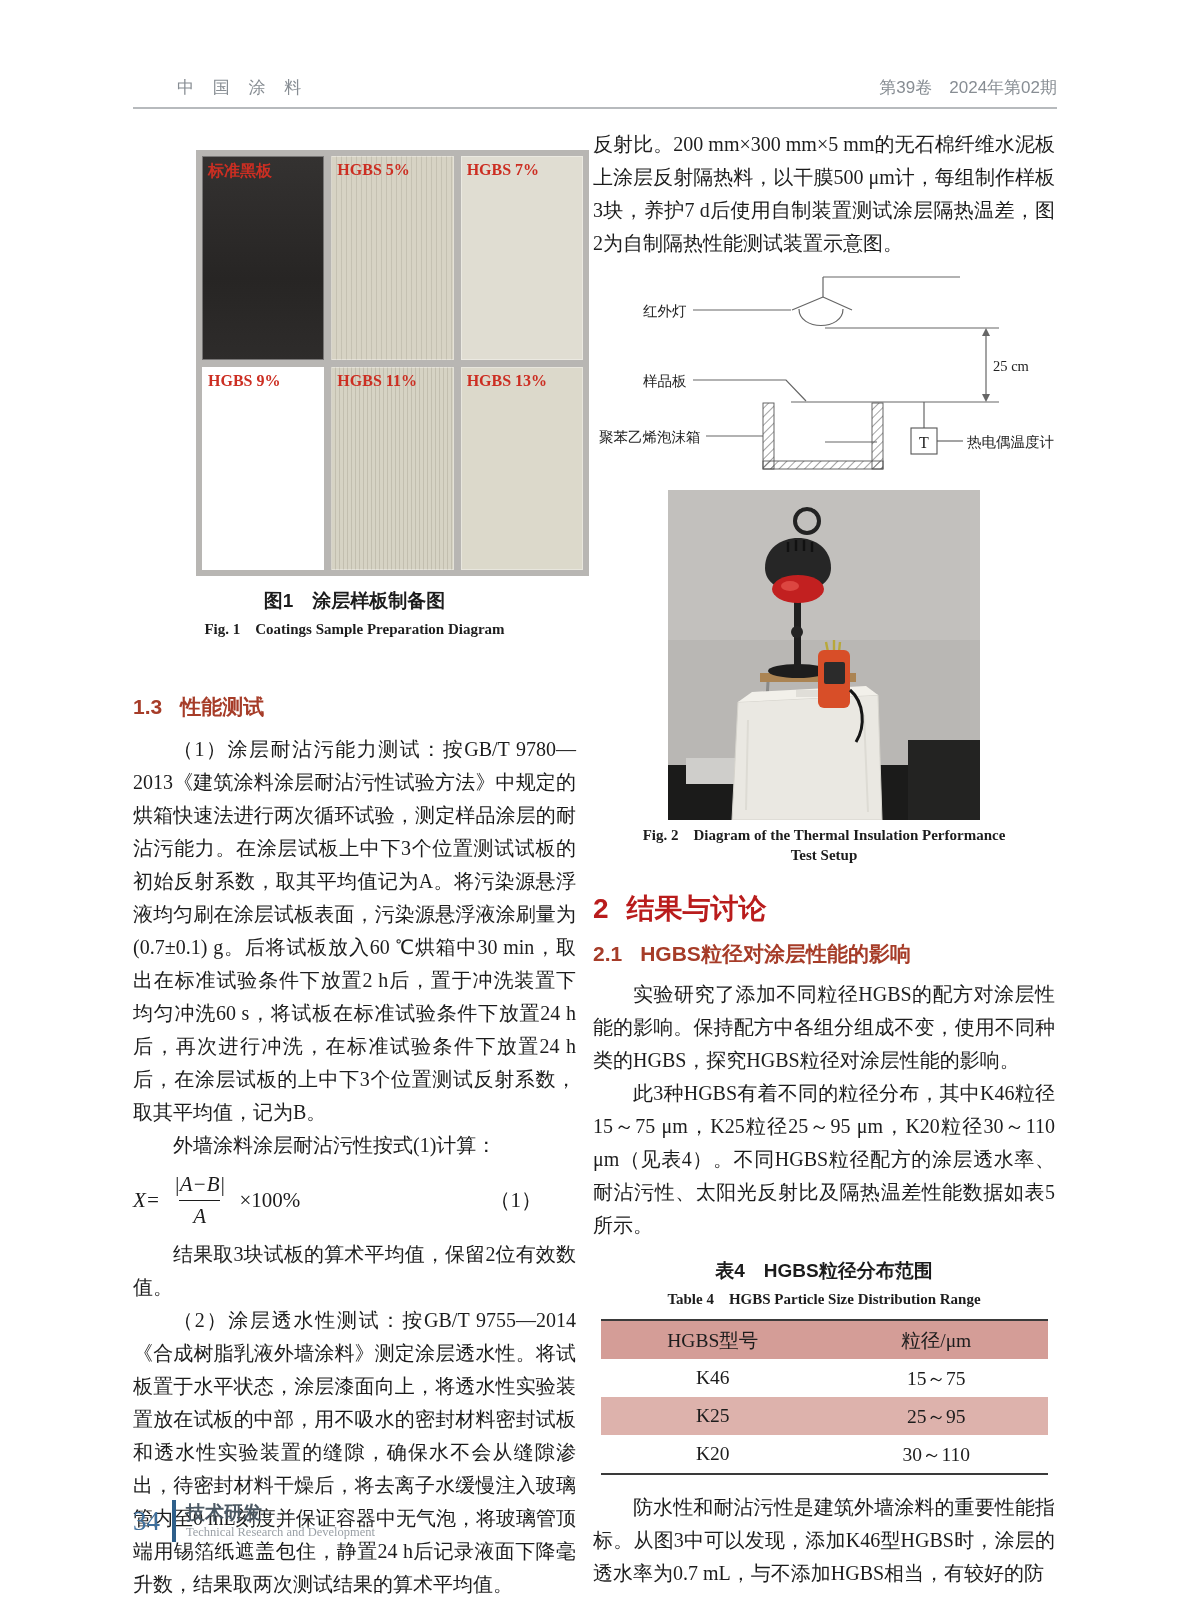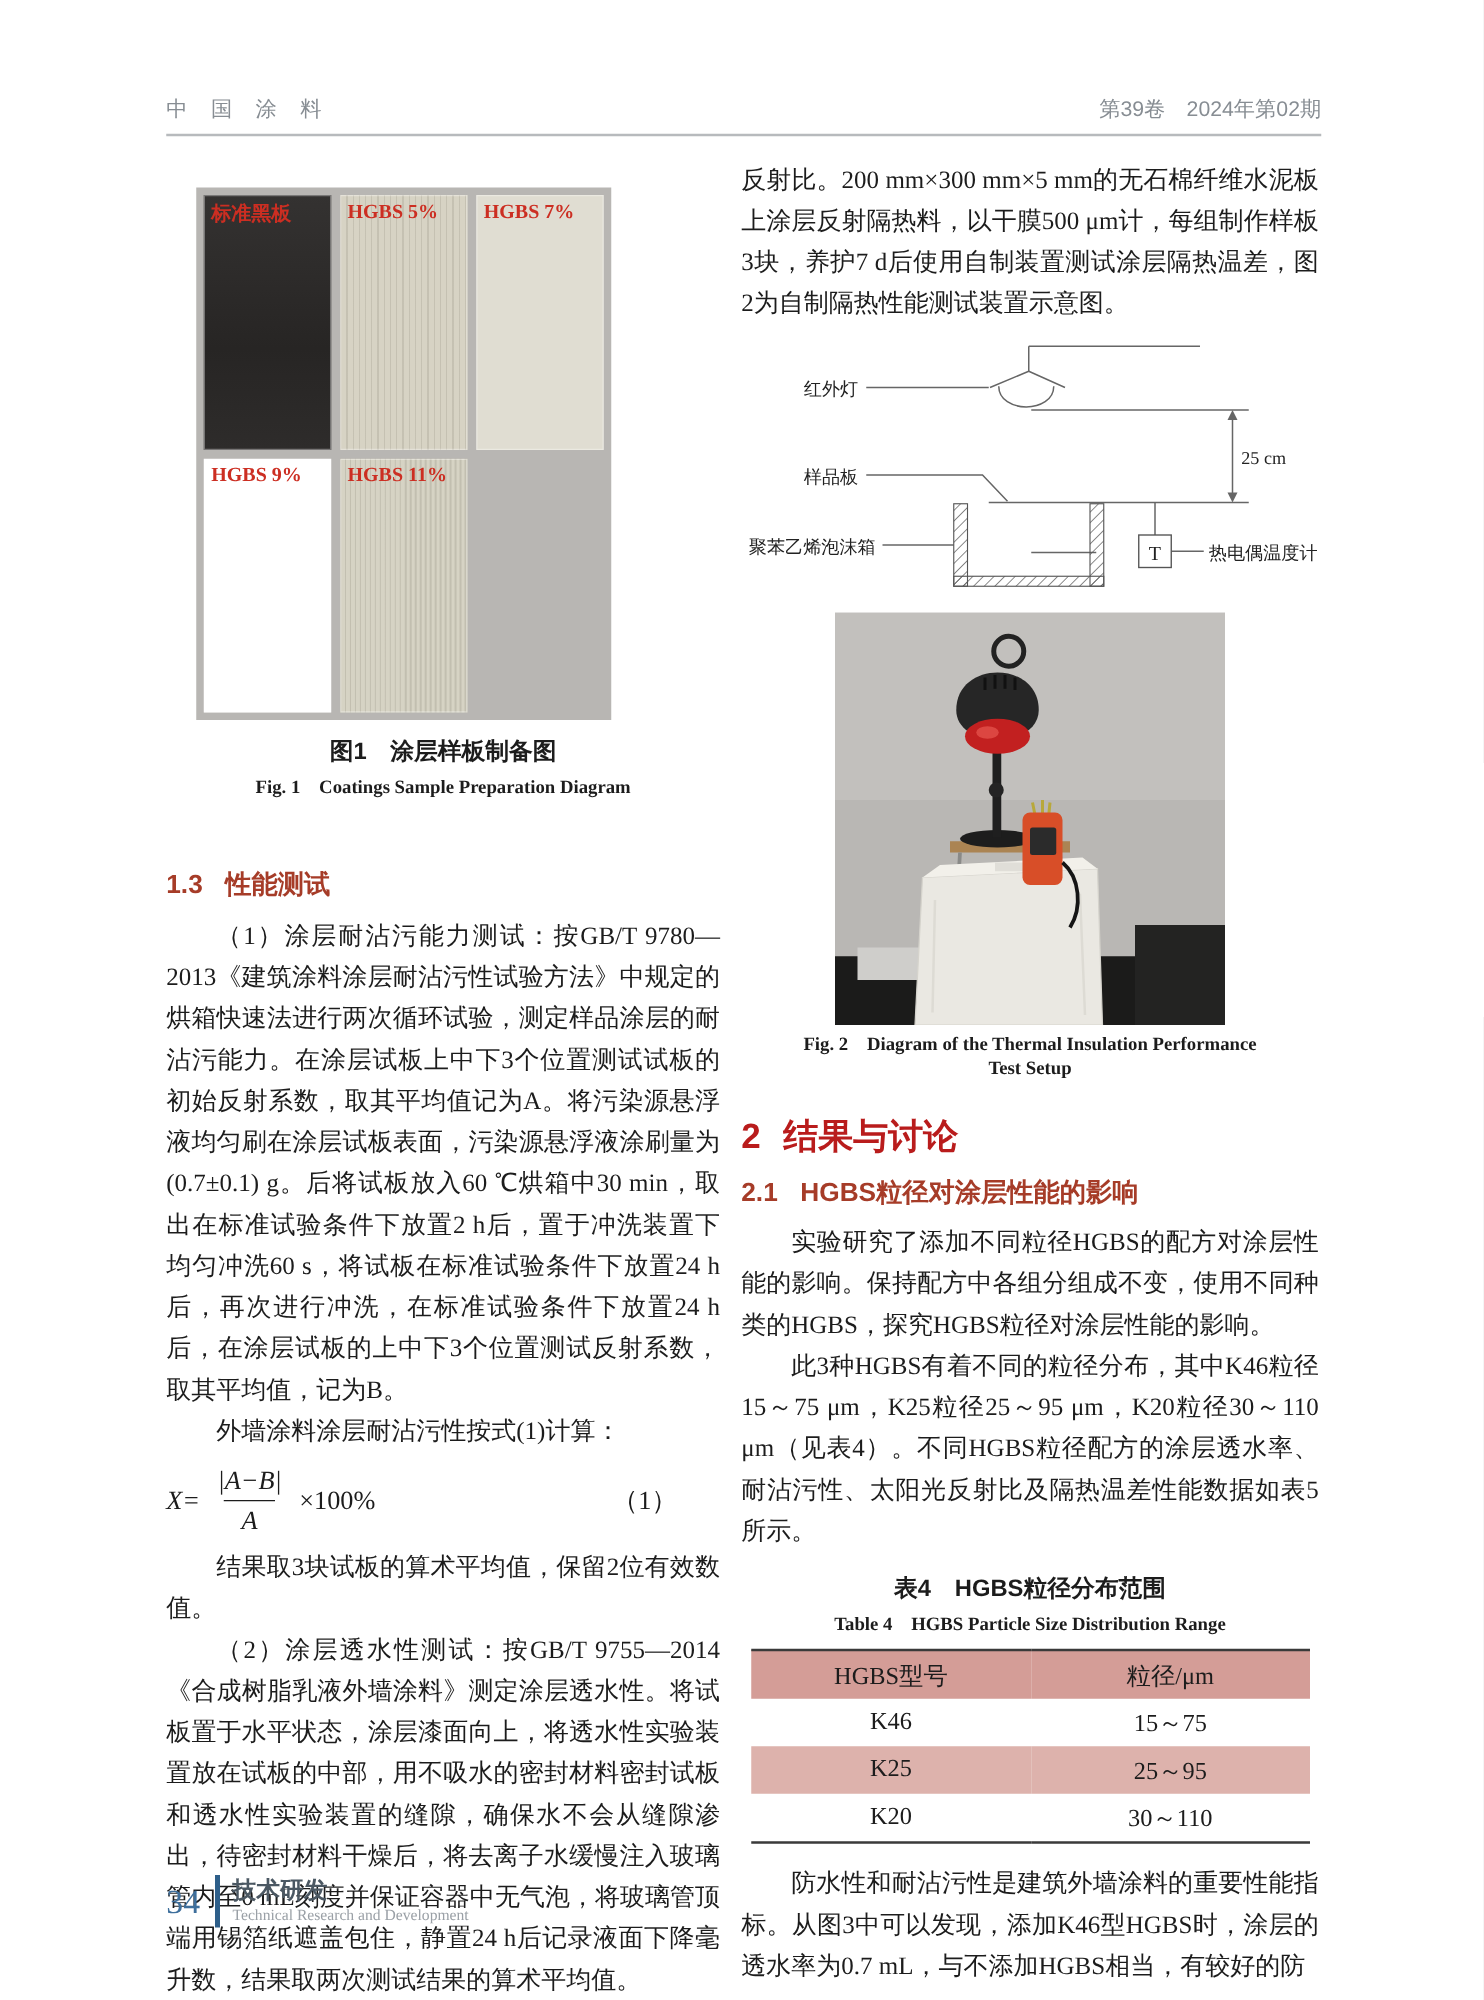--- a/index.html
+++ b/index.html
@@ -2,28 +2,28 @@
 <html><head>
 <meta charset="utf-8">
 <style>
   html,body{margin:0;padding:0;background:#e8e8e8;}
   .page{position:relative;width:1187px;height:1600px;background:#ffffff;margin:0 auto;
         font-family:"Liberation Serif",serif;color:#1c1c1c;overflow:hidden;}
   
   .pg-header{position:absolute;left:133px;right:130px;top:76px;display:flex;justify-content:space-between;
              font-family:"Liberation Sans",sans-serif;color:#878d93;font-size:17px;
              border-bottom:2px solid #b7babd;padding-bottom:8px;}
-  .pg-header .journal{letter-spacing:7px;}
+  .pg-header .journal{letter-spacing:7px;margin-left:44px;}
   
   .col-left{position:absolute;left:133px;top:130px;width:443px;}
   .col-right{position:absolute;left:593px;top:128px;width:462px;}
   p.body{font-size:20px;line-height:33px;text-align:justify;margin:0;}
   p.indent{text-indent:2em;}
   
-  .fig1{width:332px;height:426px;margin:20px 0 0 24px;background:#b8b6b3;
+  .fig1{width:393px;height:426px;margin:20px 0 0 63px;background:#b8b6b3;
         display:grid;grid-template-columns:repeat(3,1fr);grid-template-rows:1fr 1fr;
         gap:7px;padding:6px;box-sizing:border-box;}
   .panel{position:relative;box-shadow:0 0 0 1px rgba(255,255,255,.35) inset;}
   .panel .plabel{position:absolute;top:5px;left:6px;color:#cc2e22;font-weight:bold;
                  font-size:16px;font-family:"Liberation Serif",serif;white-space:nowrap;}
   .panel.p0{background:linear-gradient(180deg,#343231 0%,#272524 60%,#2e2c2b 100%);}
   .panel.p1{background:repeating-linear-gradient(90deg,rgba(90,85,70,.14) 0 1px,transparent 1px 5px),#d7d3c4;}
   .panel.p2{background:#e0ddd2;}
   .panel.p3{background:#ffffff;}
   .panel.p4{background:repeating-linear-gradient(90deg,rgba(90,85,70,.16) 0 1px,transparent 1px 4px),#d6d3c4;}
@@ -84,20 +84,23 @@
       </div>
       <div class="panel p2">
         <span class="plabel">HGBS 7%</span>
       </div>
       <div class="panel p3">
         <span class="plabel">HGBS 9%</span>
       </div>
       <div class="panel p4">
         <span class="plabel">HGBS 11%</span>
       </div>
+      <div class="panel p5">
+        <span class="plabel">HGBS 13%</span>
+      </div>
     </div>
     <div class="caption-cn">图1　涂层样板制备图</div>
     <div class="caption-en">Fig. 1　Coatings Sample Preparation Diagram</div>
 
     <p class="h-sub" style="margin-top:54px;"><span class="no">1.3</span><span>性能测试</span></p>
 
     <p class="body indent" style="margin-top:12px;">（1）涂层耐沾污能力测试：按GB/T 9780—2013《建筑涂料涂层耐沾污性试验方法》中规定的烘箱快速法进行两次循环试验，测定样品涂层的耐沾污能力。在涂层试板上中下3个位置测试试板的初始反射系数，取其平均值记为A。将污染源悬浮液均匀刷在涂层试板表面，污染源悬浮液涂刷量为(0.7±0.1) g。后将试板放入60 ℃烘箱中30 min，取出在标准试验条件下放置2 h后，置于冲洗装置下均匀冲洗60 s，将试板在标准试验条件下放置24 h后，再次进行冲洗，在标准试验条件下放置24 h后，在涂层试板的上中下3个位置测试反射系数，取其平均值，记为B。</p>
     <p class="body indent">外墙涂料涂层耐沾污性按式(1)计算：</p>
 
     <div class="formula">

